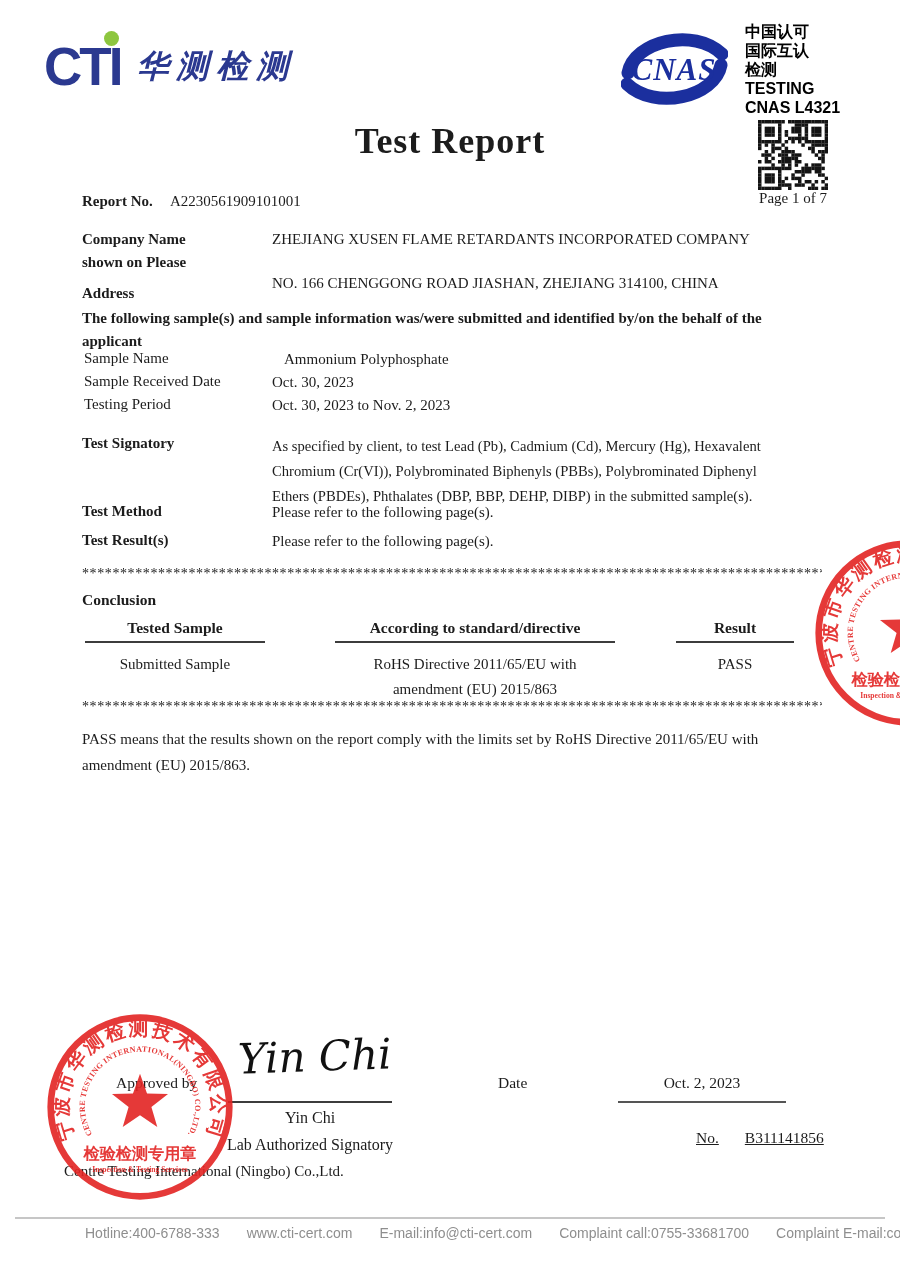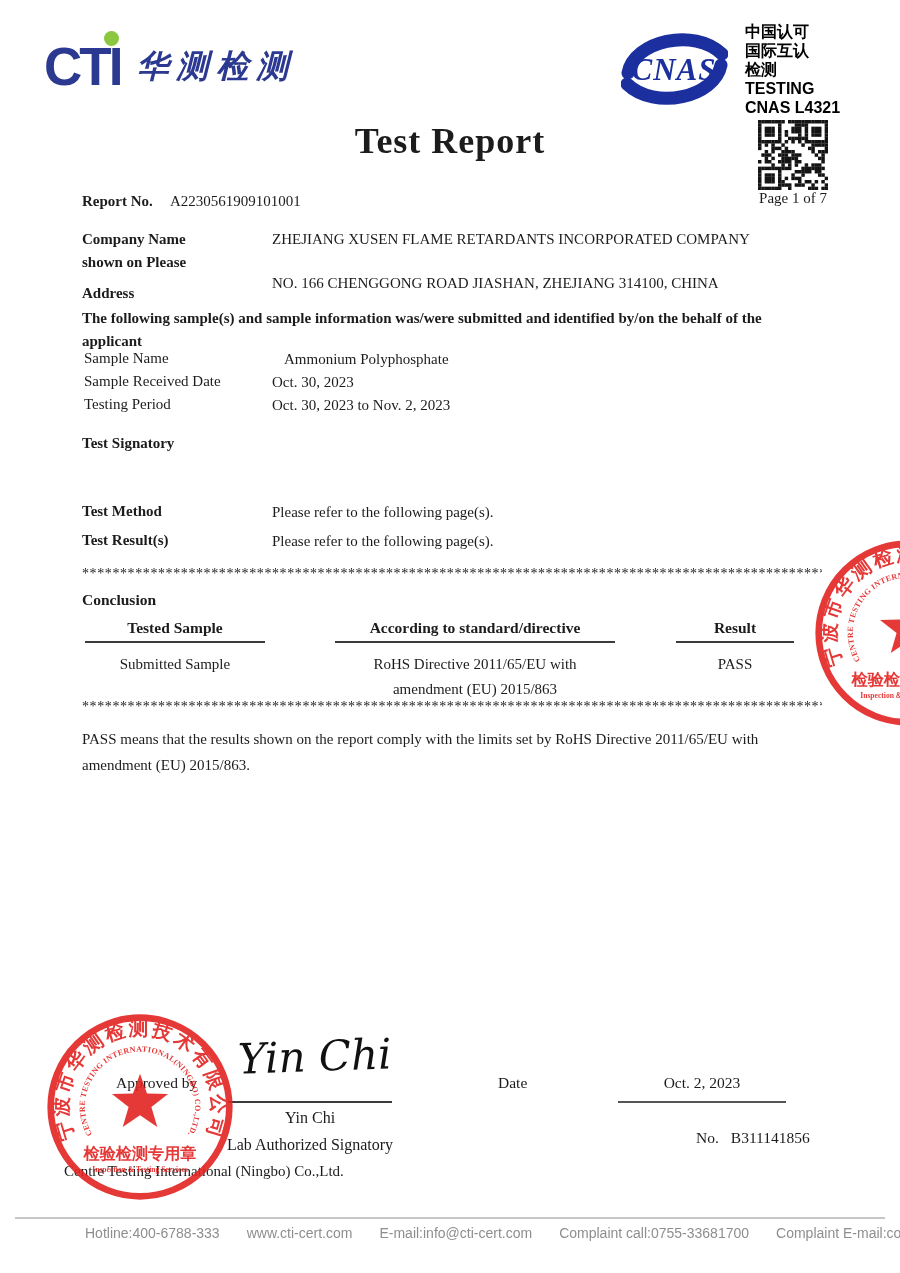--- a/index.html
+++ b/index.html
@@ -71,21 +71,21 @@
   .approved{left:116px;top:1074px;font-size:15.5px;}
   .sig-script{left:238px;top:1032px;font-family:"DejaVu Serif",serif;font-style:italic;
               font-size:42px;color:#111;transform:rotate(-2deg);}
   .sig-line{left:228px;top:1101px;width:164px;height:2px;background:#3c3c3c;}
   .sig-name{left:228px;top:1109px;width:164px;text-align:center;font-size:16px;}
   .sig-role{left:206px;top:1136px;width:208px;text-align:center;font-size:16px;}
   .sig-company{left:64px;top:1163px;font-size:15px;}
   .date-l{left:498px;top:1074px;font-size:15.5px;}
   .date-v{left:618px;top:1074px;width:168px;text-align:center;font-size:15.5px;}
   .date-line{left:618px;top:1101px;width:168px;height:2px;background:#555;}
-  .no-row{left:696px;top:1129px;font-size:15.5px;display:flex;gap:12px;}
+  .no-row{left:696px;top:1129px;font-size:15.5px;display:flex;gap:26px;text-decoration:underline;}
   .lab-address{left:432px;top:1162px;font-size:13.2px;white-space:nowrap;}
 
   
   .stamp{opacity:0.9;}
   .stamp-left{left:45px;top:1012px;}
   .stamp-right{left:813px;top:538px;}
 
   
   .footer-line{left:15px;top:1217px;width:870px;height:2px;background:#c6c6c6;}
   .footer{left:85px;top:1225px;width:810px;display:flex;gap:27px;
@@ -380,20 +380,23 @@
   <div class="abs lbl-reg row-sname-l">Sample Name</div>
   <div class="abs val row-sname-v">Ammonium Polyphosphate</div>
 
   <div class="abs lbl-reg row-recv-l">Sample Received Date</div>
   <div class="abs val row-recv-v">Oct. 30, 2023</div>
 
   <div class="abs lbl-reg row-period-l">Testing Period</div>
   <div class="abs val row-period-v">Oct. 30, 2023 to Nov. 2, 2023</div>
 
   <div class="abs lbl row-req-l">Test Signatory</div>
+  <div class="abs par row-req-v">As specified by client, to test Lead (Pb), Cadmium (Cd), Mercury (Hg), Hexavalent
+Chromium (Cr(VI)), Polybrominated Biphenyls (PBBs), Polybrominated Diphenyl
+Ethers (PBDEs), Phthalates (DBP, BBP, DEHP, DIBP) in the submitted sample(s).</div>
 
   <div class="abs lbl row-method-l">Test Method</div>
   <div class="abs val row-method-v">Please refer to the following page(s).</div>
 
   <div class="abs lbl row-result-l">Test Result(s)</div>
   <div class="abs val row-result-v">Please refer to the following page(s).</div>
 
   <div class="abs sep">**********************************************************************************************************************************</div>
   <div class="abs concl-h">Conclusion</div>
 

